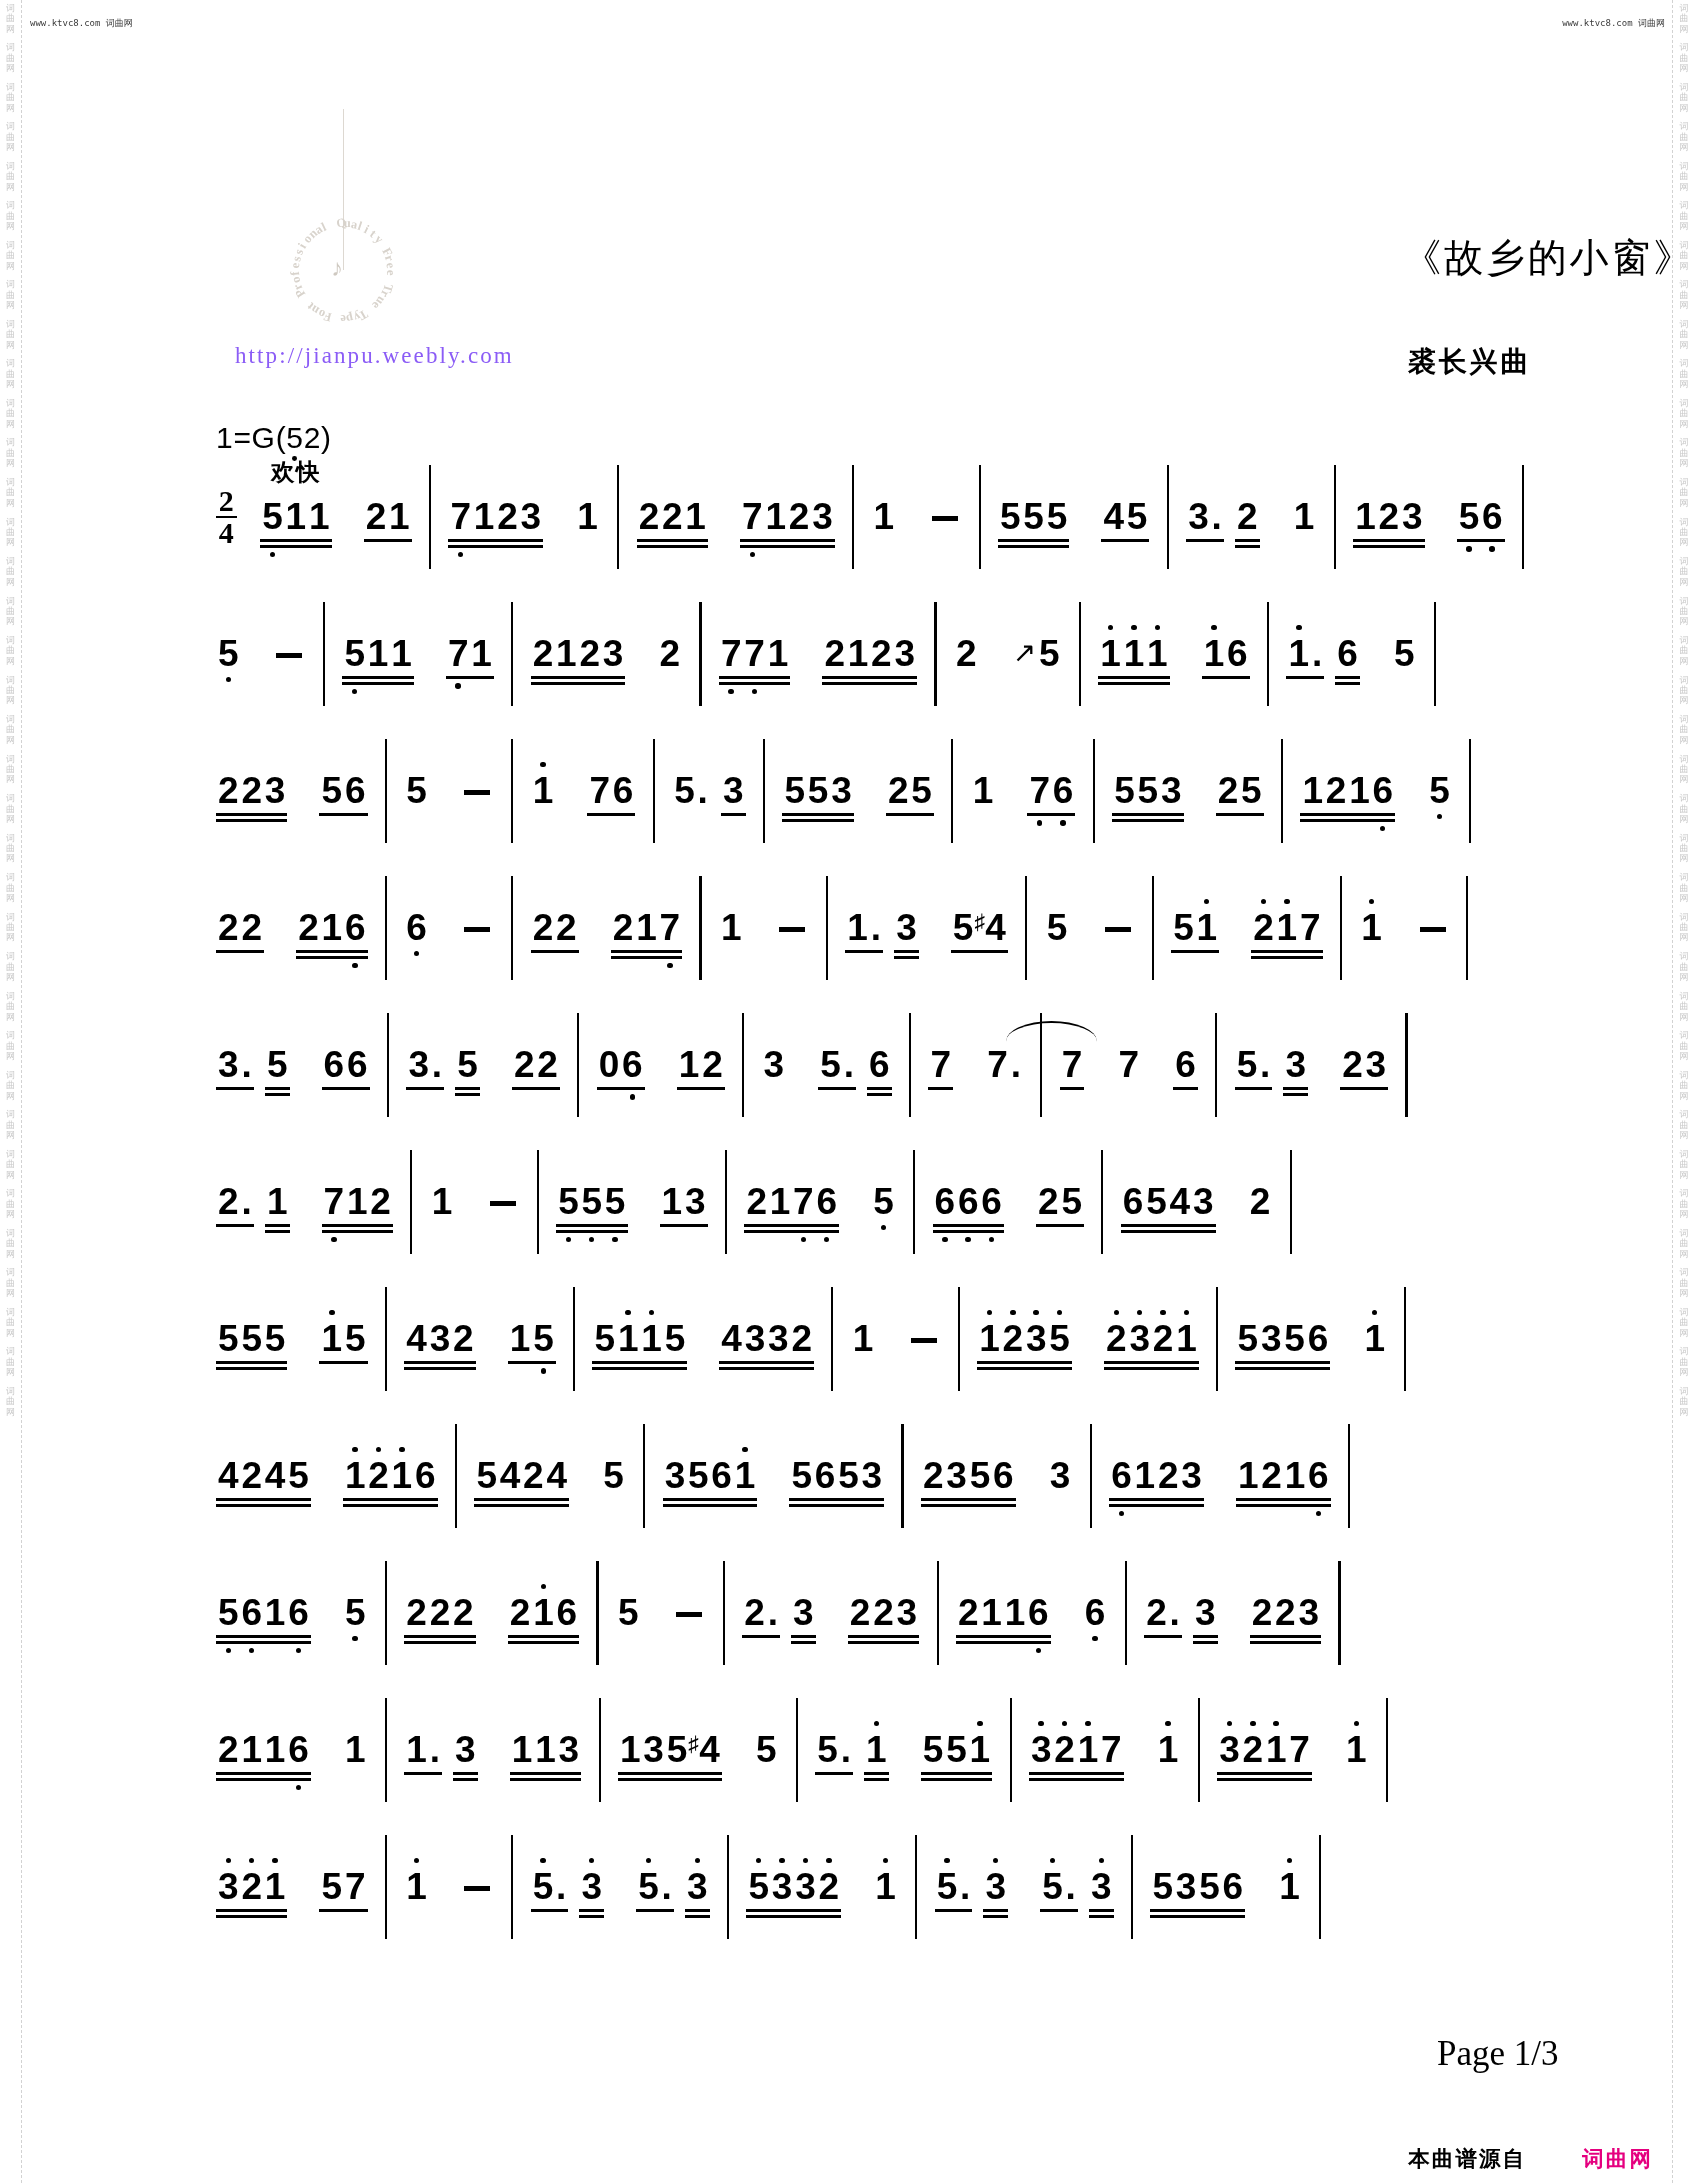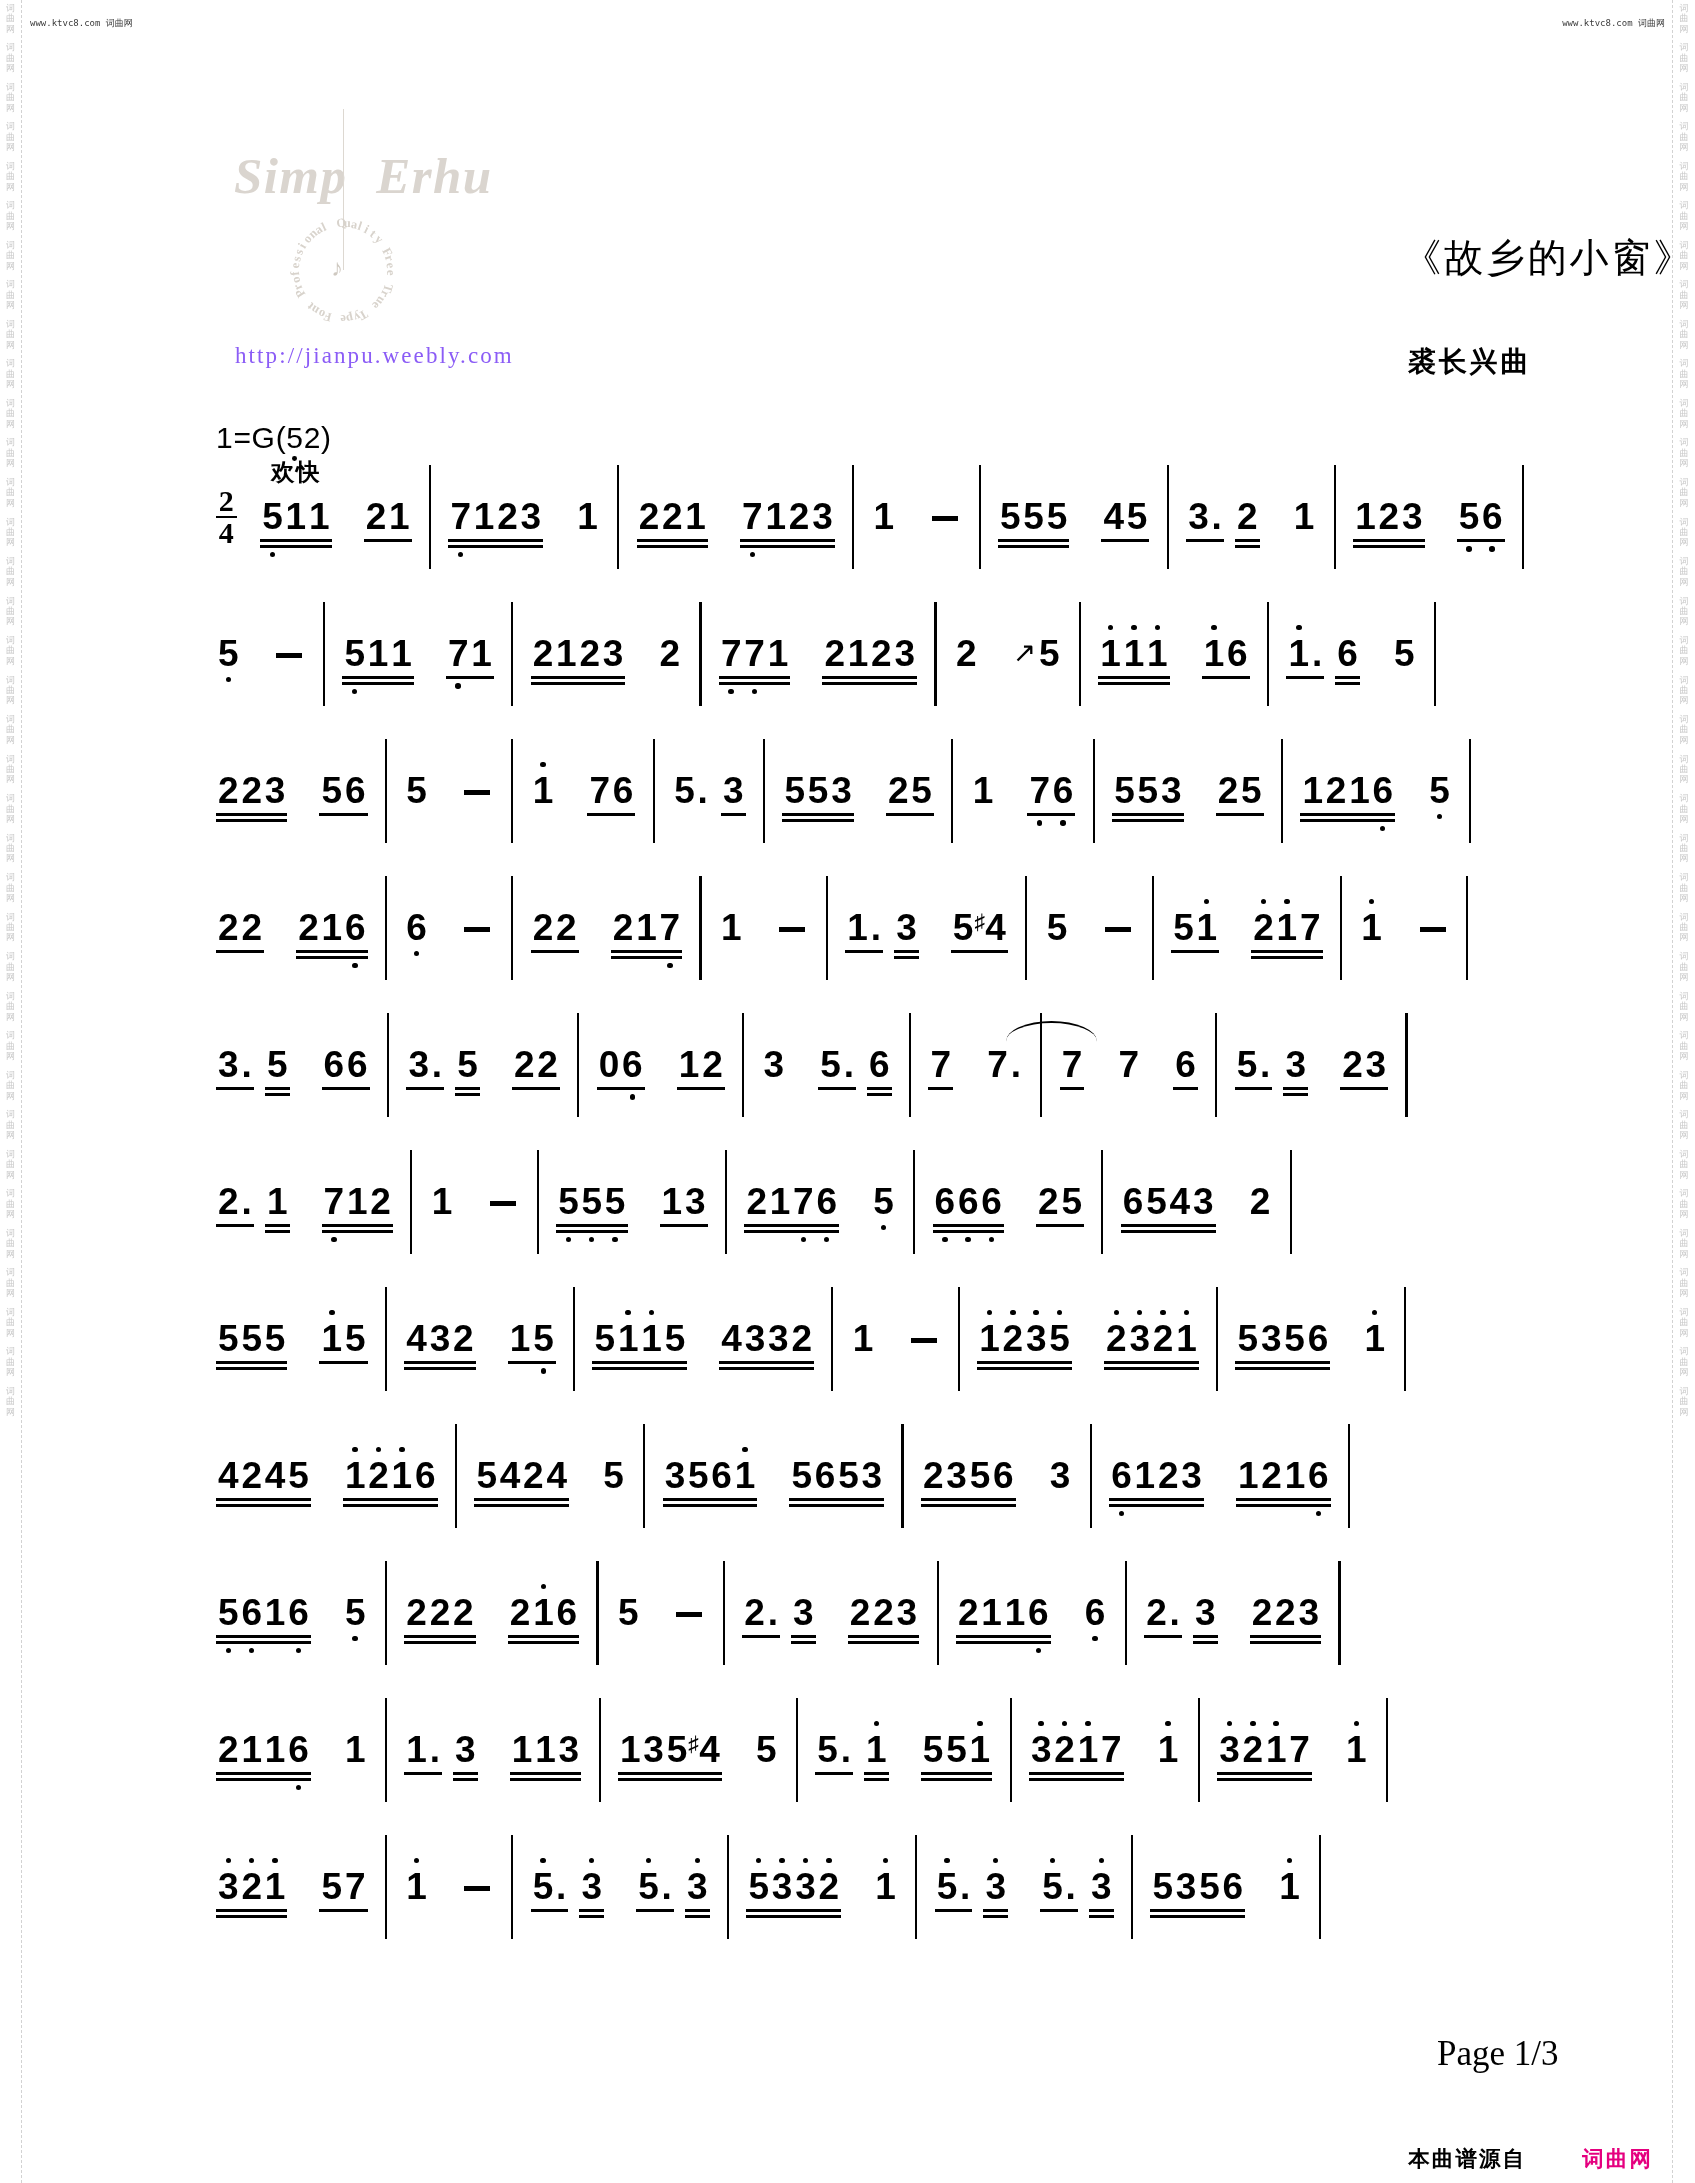--- a/index.html
+++ b/index.html
@@ -441,23 +441,20 @@
         <span>词</span>
         <span>曲</span>
         <span>网</span>
       </span>
     </div>
   <div class="side-rule right"></div>
 
   <div class="corner left">www.ktvc8.com 词曲网</div>
   <div class="corner right">www.ktvc8.com 词曲网</div>
 
-  <div class="wm-logo">
-    <span>Simp</span><span class="gap"></span><span>Erhu</span>
-  </div>
   <div class="wm-vline"></div>
   <div class="wm-ring" id="wm-ring">
       <b style="transform: rotate(-122deg) translateY(-55px);">P</b>
       <b style="transform: rotate(-113.22deg) translateY(-55px);">r</b>
       <b style="transform: rotate(-104.439deg) translateY(-55px);">o</b>
       <b style="transform: rotate(-95.6585deg) translateY(-55px);">f</b>
       <b style="transform: rotate(-86.878deg) translateY(-55px);">e</b>
       <b style="transform: rotate(-78.0976deg) translateY(-55px);">s</b>
       <b style="transform: rotate(-69.3171deg) translateY(-55px);">s</b>
       <b style="transform: rotate(-60.5366deg) translateY(-55px);">i</b>

